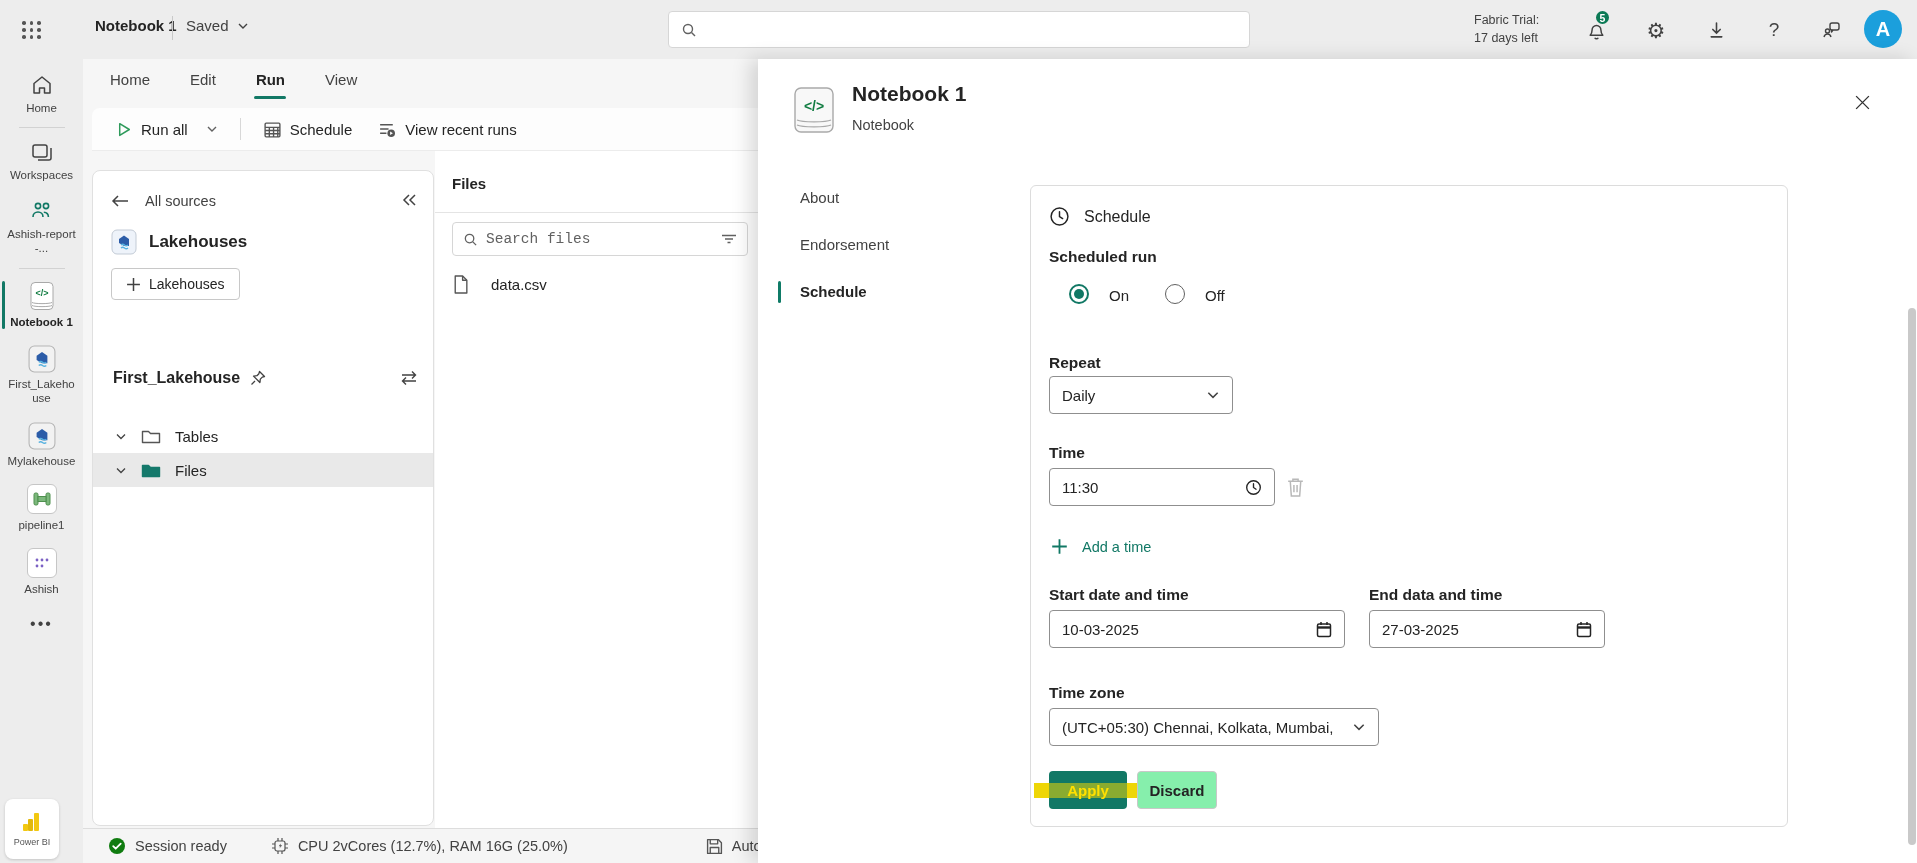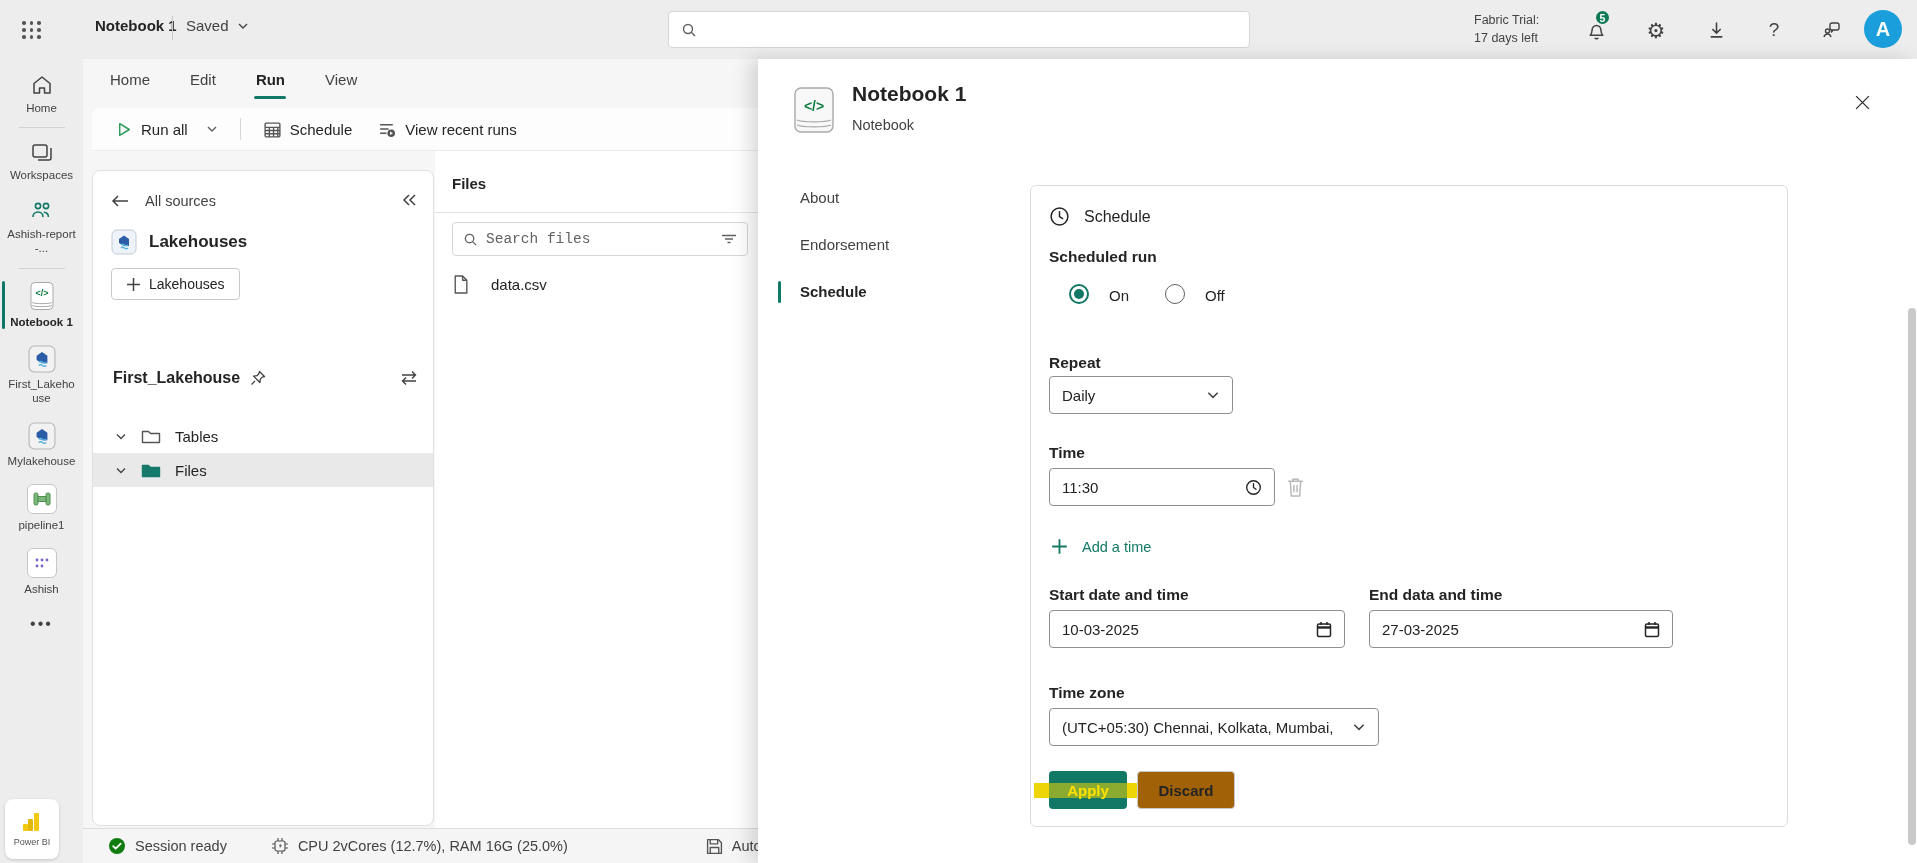--- a/index.html
+++ b/index.html
@@ -92,21 +92,21 @@
   .radio-opt{display:flex;align-items:flex-end;gap:20px;font-size:15px;color:#242424;cursor:pointer}
   .radio{width:20px;height:20px;border-radius:50%;border:1px solid #616161;position:relative;background:#fff}
   .radio.on{border:2px solid #117865}
   .radio.on::after{content:'';position:absolute;left:50%;top:50%;transform:translate(-50%,-50%);width:10px;height:10px;border-radius:50%;background:#117865}
   .field{position:absolute;height:38px;border:1px solid #8f8f8f;border-radius:4px;background:#fff;display:flex;align-items:center;justify-content:space-between;padding:0 12px;font-size:15px;color:#242424;cursor:pointer}
   .tealink{position:absolute;left:20px;top:352px;display:flex;align-items:center;gap:14px;color:#117865;font-size:14.5px;cursor:pointer}
   .apply-hl{position:absolute;left:3px;top:597px;width:112px;height:15px;background:#eed606;z-index:1}
   .btn-apply{position:absolute;left:18px;top:585px;width:78px;height:38px;background:#117865;border:none;border-radius:4px;color:#ffe000;font-size:15px;font-weight:700;cursor:pointer;z-index:2;font-family:inherit;overflow:hidden}
   .btn-apply::after{content:'';position:absolute;left:0;right:0;top:12px;height:15px;background:rgba(238,214,6,.55)}
   .btn-apply span{position:relative;z-index:3}
-  .btn-discard{position:absolute;left:106px;top:585px;width:98px;height:38px;background:#a16207;border:1px solid #c8c8c8;border-radius:4px;color:#242424;font-size:15px;font-weight:700;cursor:pointer;z-index:2;font-family:inherit}
+  .btn-discard{position:absolute;left:106px;top:585px;width:80px;height:38px;background:#86efac;border:1px solid #c8c8c8;border-radius:4px;color:#242424;font-size:15px;font-weight:700;cursor:pointer;z-index:2;font-family:inherit}
   .m-scroll{position:absolute;right:1px;top:249px;width:8px;height:537px;background:#c9c9c9;border-radius:4px;cursor:pointer}
   .clip{overflow:hidden;white-space:nowrap}
 </style>
 </head>
 <body>
 
 <div class="screen">
 
   <div class="content">
 
@@ -542,21 +542,21 @@
         <span>10-03-2025</span>
         <span>
           <svg width="16" height="17" viewBox="0 0 16 17" fill="none" stroke="#242424" stroke-width="1.5">
               <rect x="1.5" y="3" width="13" height="12.5" rx="1.5"></rect>
               <path d="M1.5 6.5h13" stroke-width="2.4"></path>
               <path d="M5 1v3M11 1v3"></path>
             </svg>
         </span>
       </div>
       <div class="c-label" style="left:338px;top:400px">End data and time</div>
-      <div class="field" style="left:338px;top:424px;width:304px">
+      <div class="field" style="left:338px;top:424px;width:236px">
         <span>27-03-2025</span>
         <span>
           <svg width="16" height="17" viewBox="0 0 16 17" fill="none" stroke="#242424" stroke-width="1.5">
               <rect x="1.5" y="3" width="13" height="12.5" rx="1.5"></rect>
               <path d="M1.5 6.5h13" stroke-width="2.4"></path>
               <path d="M5 1v3M11 1v3"></path>
             </svg>
         </span>
       </div>
 

